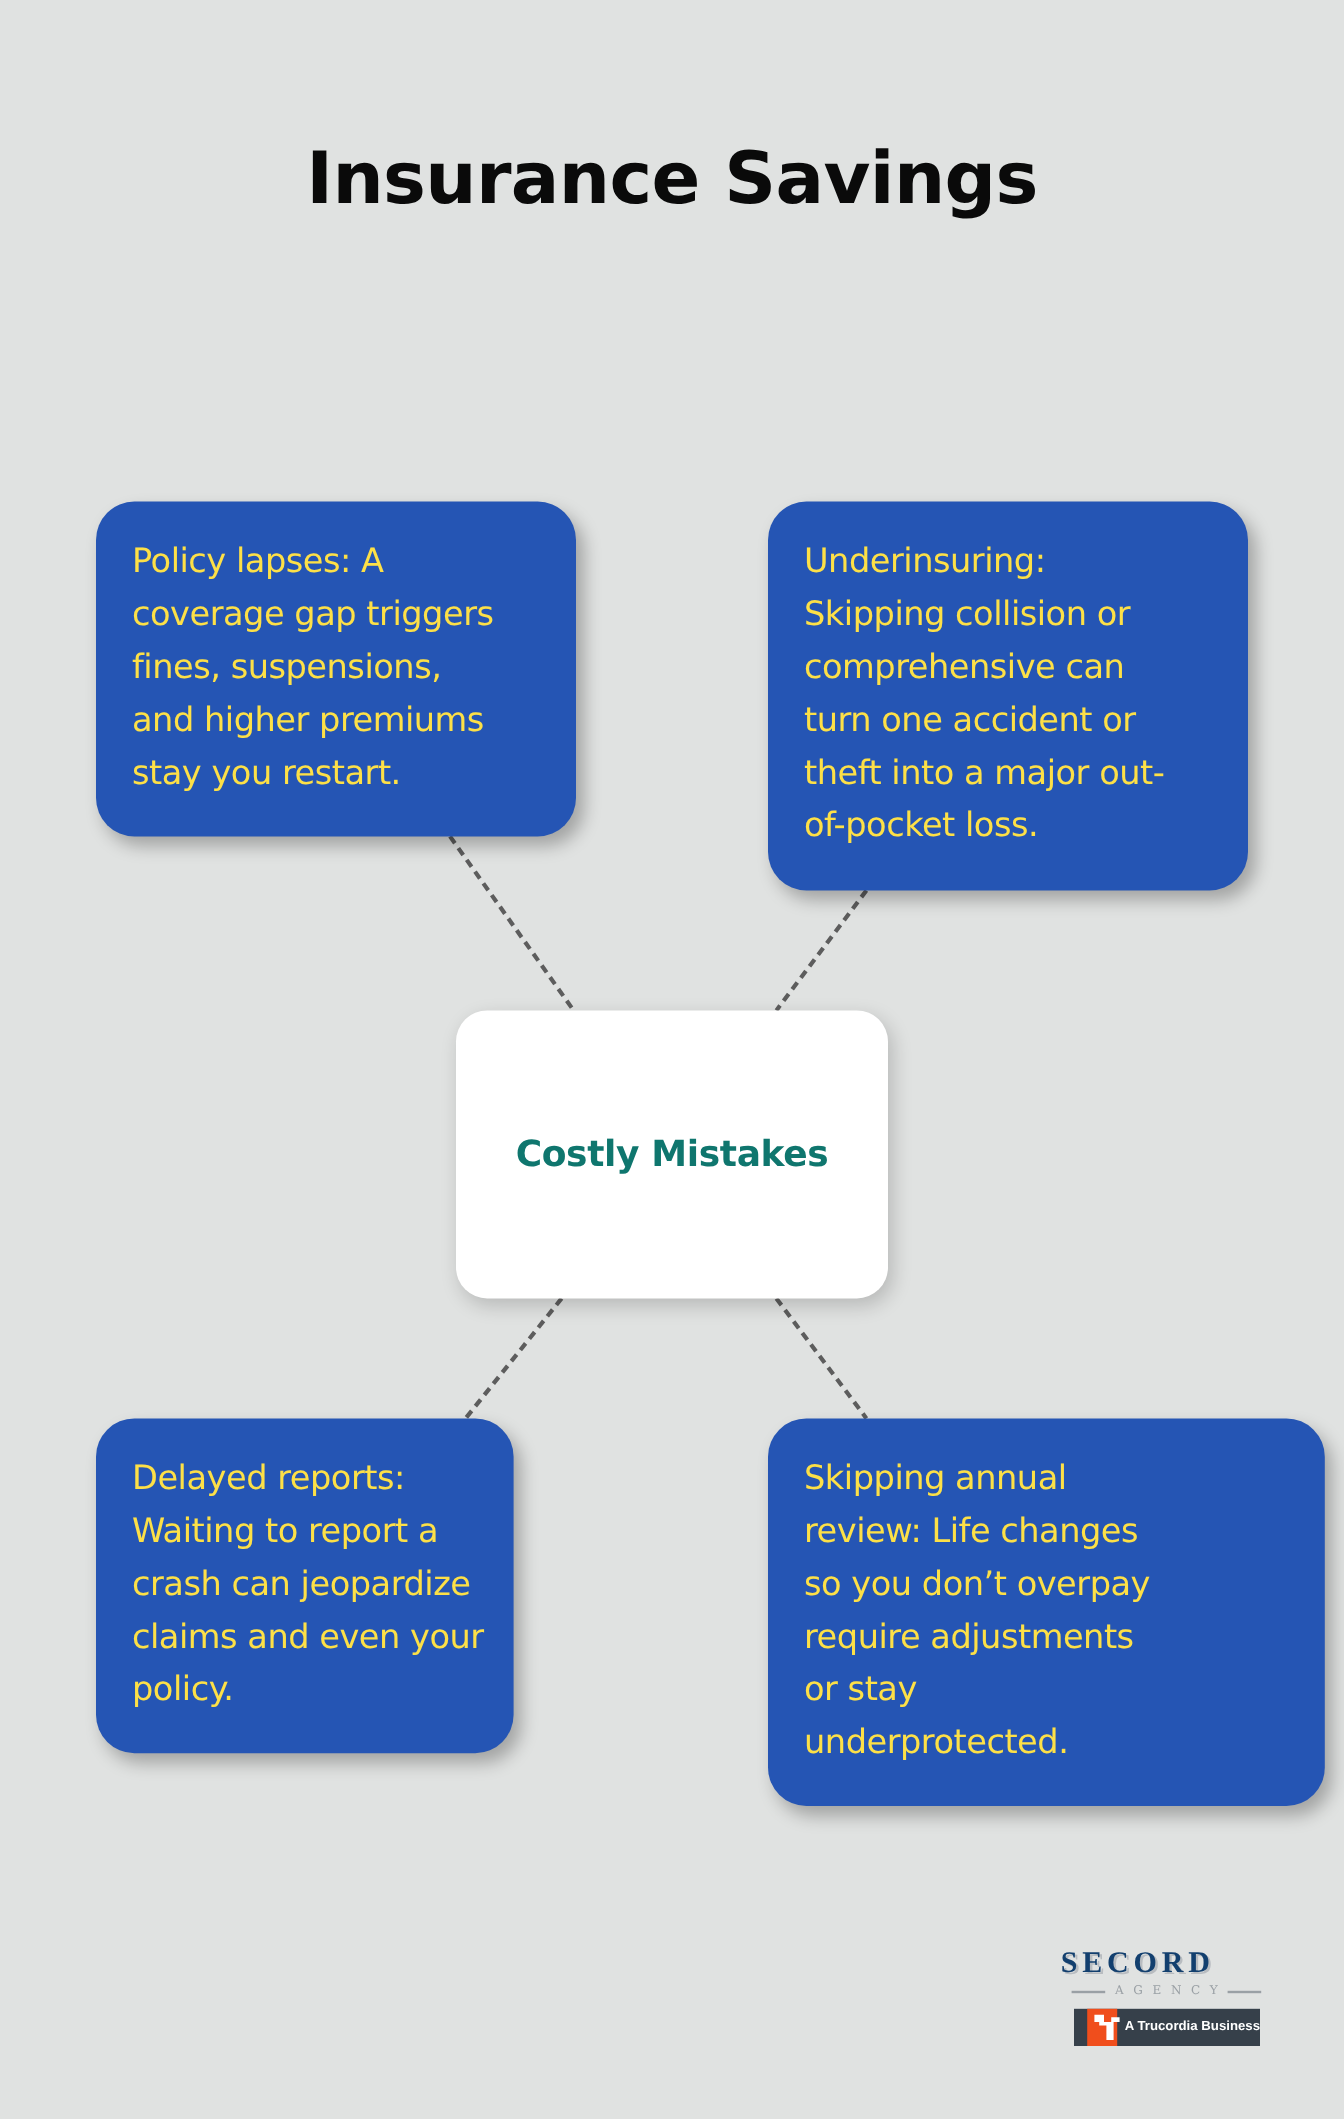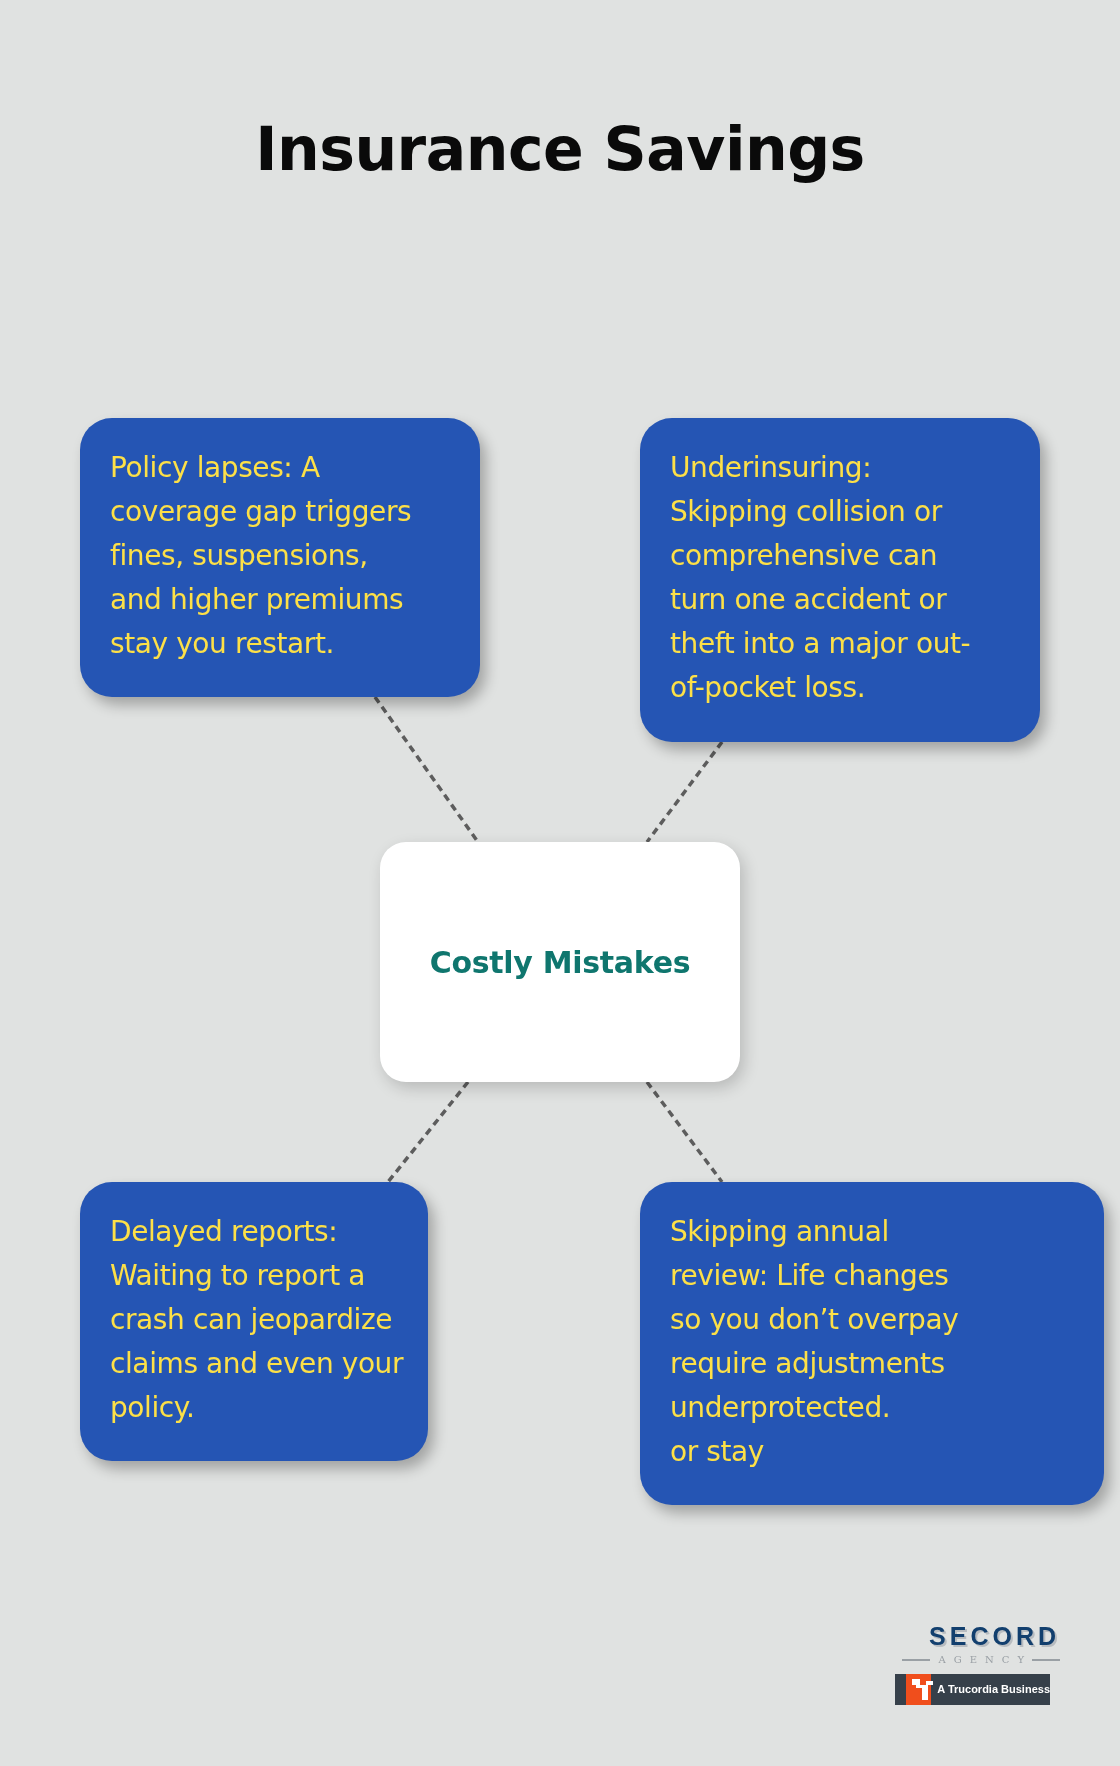--- a/index.html
+++ b/index.html
@@ -80,38 +80,38 @@
       left: 884px;
       top: 1622px;
       width: 176px;
       height: 90px;
     }
     .logo-secord {
       position: absolute;
       left: 0;
       top: 0;
       width: 176px;
-      text-align: right;
-      font-family: Liberation Sans, sans-serif;
+      text-align: left;
+      font-family: Liberation Serif, serif;
       font-weight: bold;
       font-size: 25px;
       letter-spacing: 4px;
       color: #123f6e;
       text-shadow: 2px 2px 0 #b8bcc0;
       line-height: 28px;
     }
     .logo-agency-row {
       position: absolute;
       left: 0;
       top: 31px;
       width: 176px;
       height: 14px;
       display: flex;
       align-items: center;
-      justify-content: flex-end;
+      justify-content: center;
     }
     .logo-rule {
       display: block;
       width: 28px;
       height: 2px;
       background: #9aa0a5;
     }
     .logo-agency {
       font-family: "DejaVu Serif", "Liberation Serif", serif;
       font-size: 10px;
@@ -198,22 +198,22 @@
     <span>policy.</span>
   </p>
 </div>
 
 <div class="card card-4">
   <p>
     <span>Skipping annual</span>
     <span>review: Life changes</span>
     <span>so you don’t overpay</span>
     <span>require adjustments</span>
+    <span>or stay</span>
     <span>underprotected.</span>
-    <span>or stay</span>
   </p>
 </div>
 
 <div class="logo">
   <div class="logo-secord">SECORD</div>
   <div class="logo-agency-row">
     <span class="logo-rule"></span>
     <span class="logo-agency">AGENCY</span>
     <span class="logo-rule"></span>
   </div>

